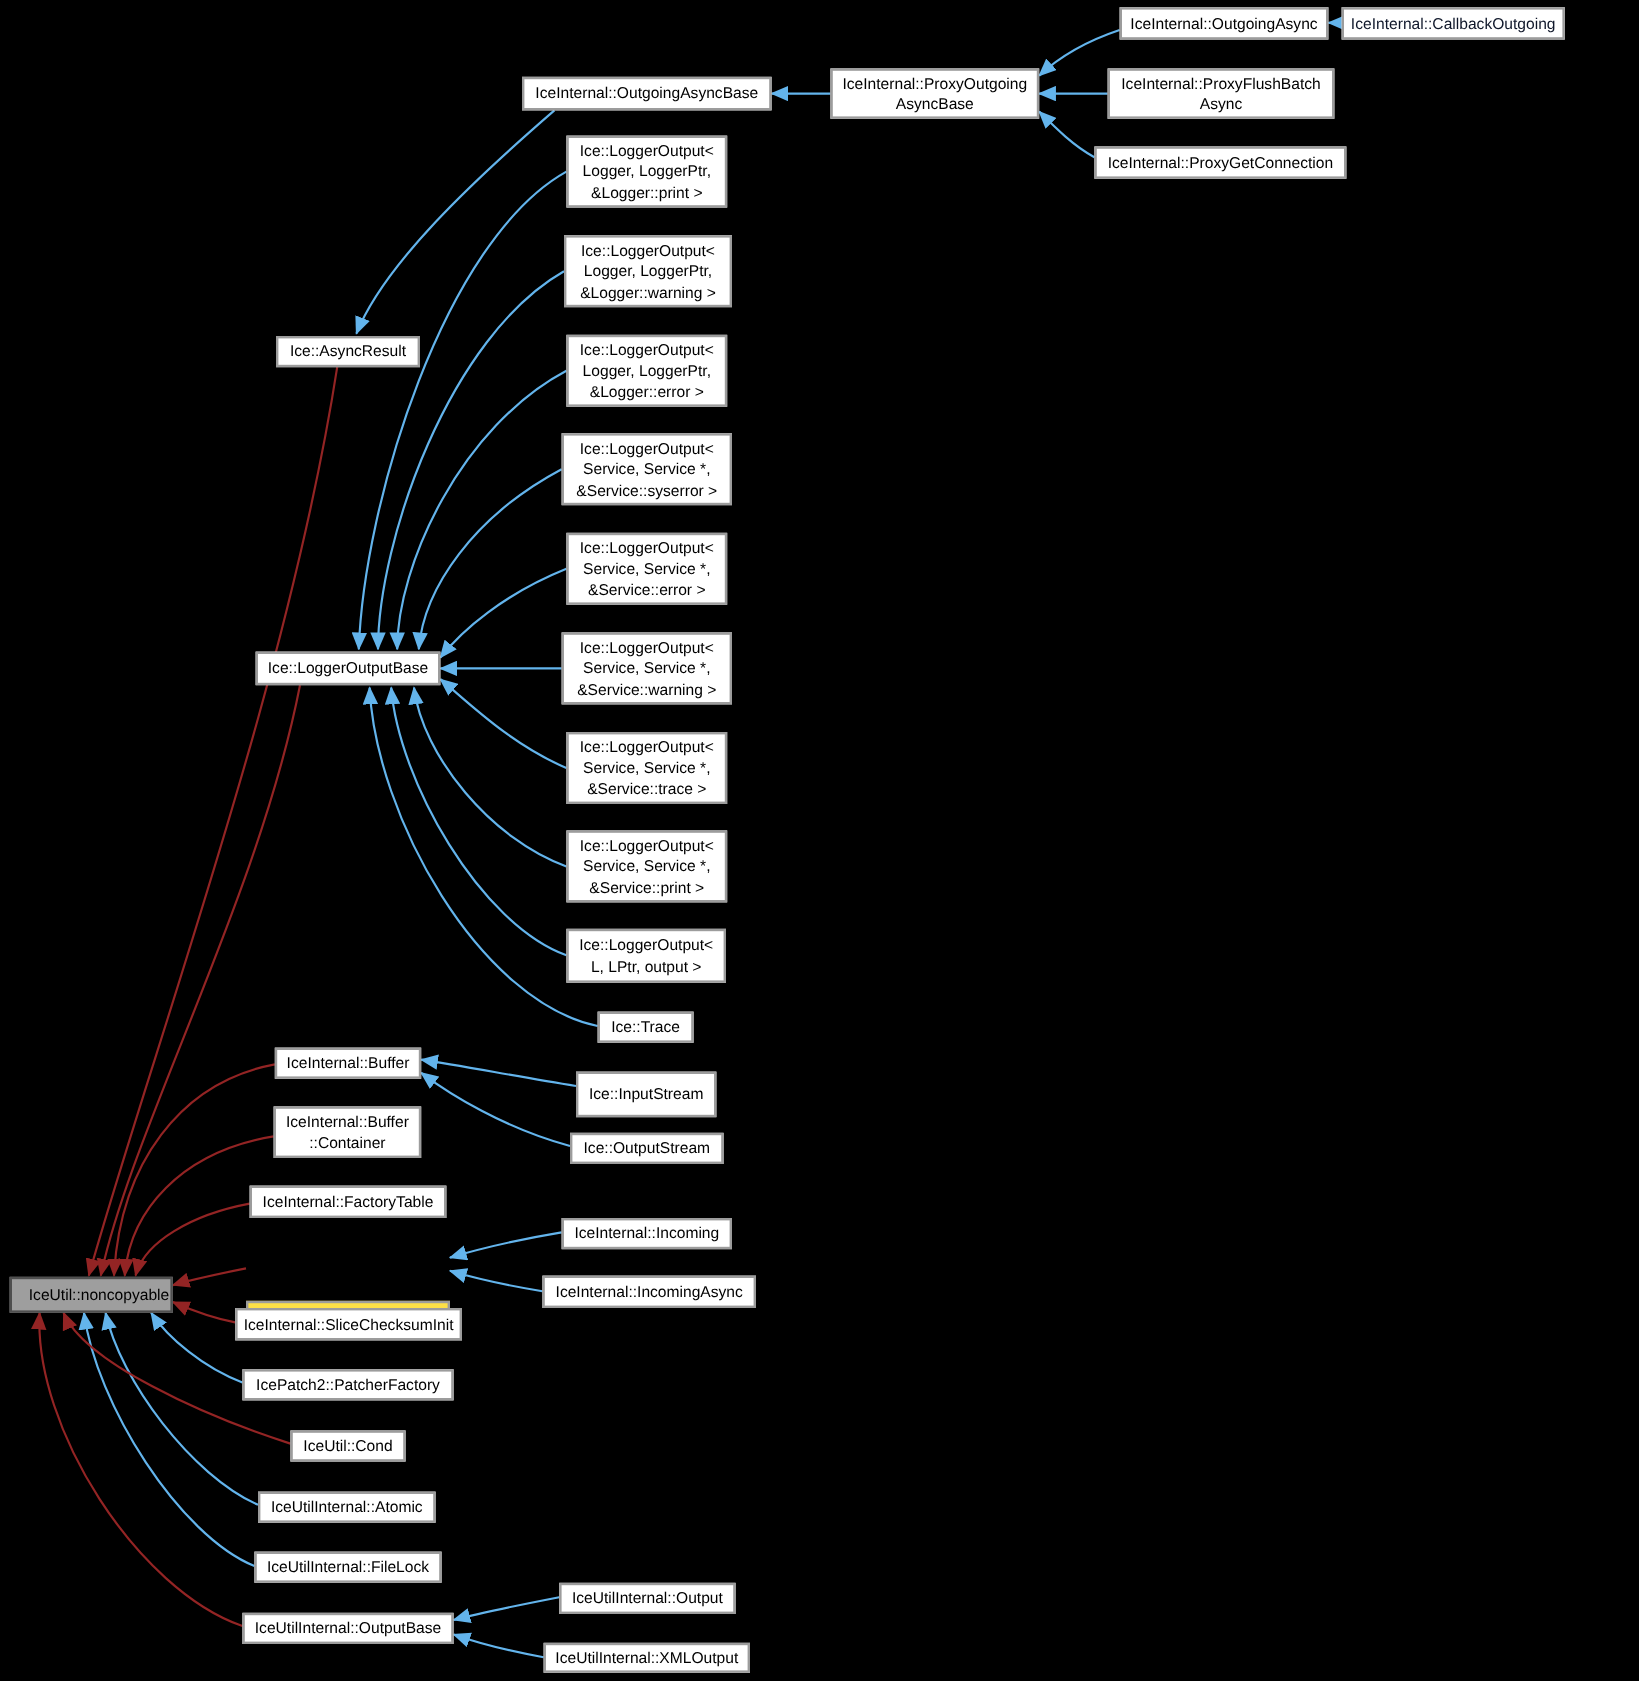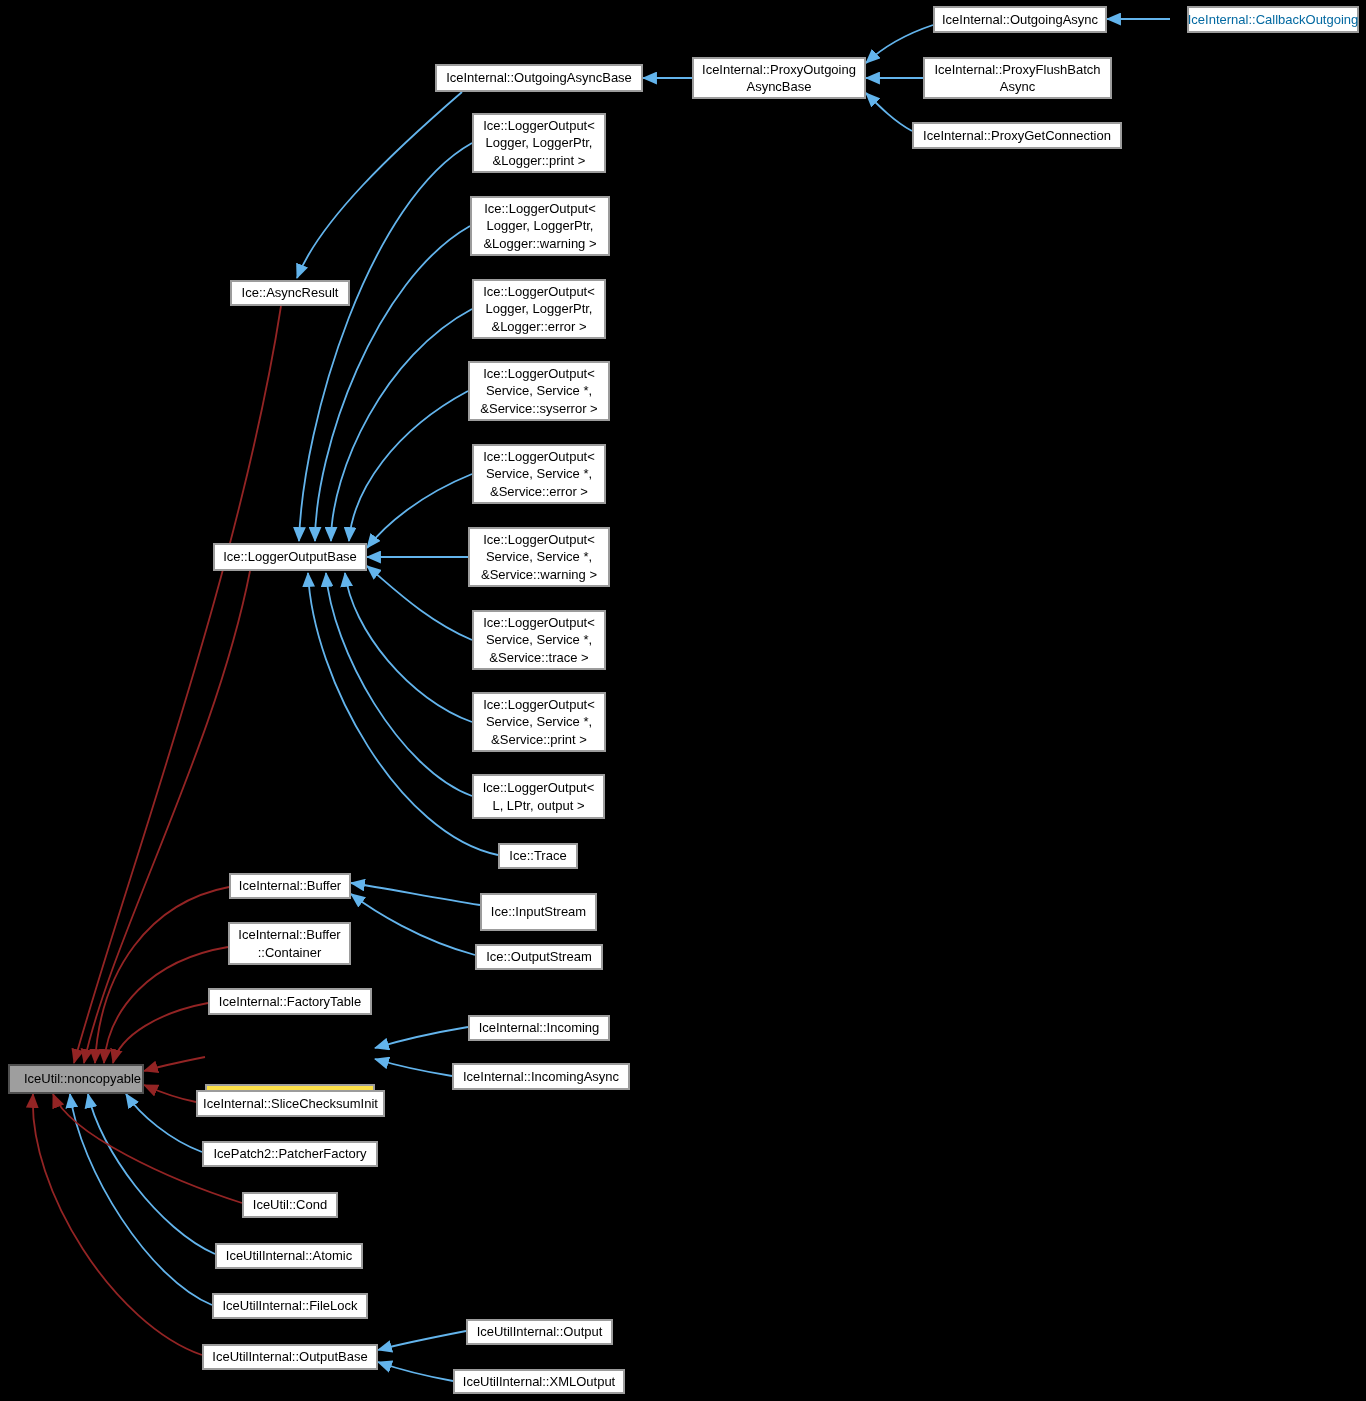--- a/index.html
+++ b/index.html
@@ -78,21 +78,21 @@
         <path d="M228,947 C150,960 108,1010 104,1063" fill="none" stroke="#932424" stroke-width="1.8" marker-end="url(#arrow-private)"></path>
         <path d="M208,1003 C160,1012 120,1035 113,1063" fill="none" stroke="#932424" stroke-width="1.8" marker-end="url(#arrow-private)"></path>
         <path d="M205,1057 C180,1062 160,1066 144,1071" fill="none" stroke="#932424" stroke-width="1.8" marker-end="url(#arrow-private)"></path>
         <path d="M196,1102 C175,1098 160,1092 144,1085" fill="none" stroke="#932424" stroke-width="1.8" marker-end="url(#arrow-private)"></path>
         <path d="M242,1203 C170,1180 70,1135 53,1094" fill="none" stroke="#932424" stroke-width="1.8" marker-end="url(#arrow-private)"></path>
         <path d="M202,1355 C115,1325 28,1190 33,1094" fill="none" stroke="#932424" stroke-width="1.8" marker-end="url(#arrow-private)"></path>
       </g>
   </svg>
   <div id="node-layer">
       <div class="node" style="left: 933px; top: 6px; width: 174px; height: 27px; background: rgb(255, 255, 255); border-color: rgb(156, 156, 156); color: rgb(0, 0, 0);">IceInternal::OutgoingAsync</div>
-      <div class="node" style="left: 1187px; top: 6px; width: 172px; height: 27px; background: rgb(255, 255, 255); border-color: rgb(156, 156, 156); color: #0369a1;">IceInternal::CallbackOutgoing</div>
+      <div class="node" style="left: 1118px; top: 6px; width: 186px; height: 27px; background: rgb(255, 255, 255); border-color: rgb(156, 156, 156); color: #0f172a;">IceInternal::CallbackOutgoing</div>
       <div class="node" style="left: 692px; top: 57px; width: 174px; height: 42px; background: rgb(255, 255, 255); border-color: rgb(156, 156, 156); color: rgb(0, 0, 0);">IceInternal::ProxyOutgoing
 AsyncBase</div>
       <div class="node" style="left: 923px; top: 57px; width: 189px; height: 42px; background: rgb(255, 255, 255); border-color: rgb(156, 156, 156); color: rgb(0, 0, 0);">IceInternal::ProxyFlushBatch
 Async</div>
       <div class="node" style="left: 912px; top: 122px; width: 210px; height: 27px; background: rgb(255, 255, 255); border-color: rgb(156, 156, 156); color: rgb(0, 0, 0);">IceInternal::ProxyGetConnection</div>
       <div class="node" style="left: 435px; top: 64px; width: 208px; height: 28px; background: rgb(255, 255, 255); border-color: rgb(156, 156, 156); color: rgb(0, 0, 0);">IceInternal::OutgoingAsyncBase</div>
       <div class="node" style="left: 230px; top: 280px; width: 120px; height: 26px; background: rgb(255, 255, 255); border-color: rgb(156, 156, 156); color: rgb(0, 0, 0);">Ice::AsyncResult</div>
       <div class="node" style="left: 472px; top: 113px; width: 134px; height: 60px; background: rgb(255, 255, 255); border-color: rgb(156, 156, 156); color: rgb(0, 0, 0);">Ice::LoggerOutput&lt;
 Logger, LoggerPtr,
 &amp;Logger::print &gt;</div>

